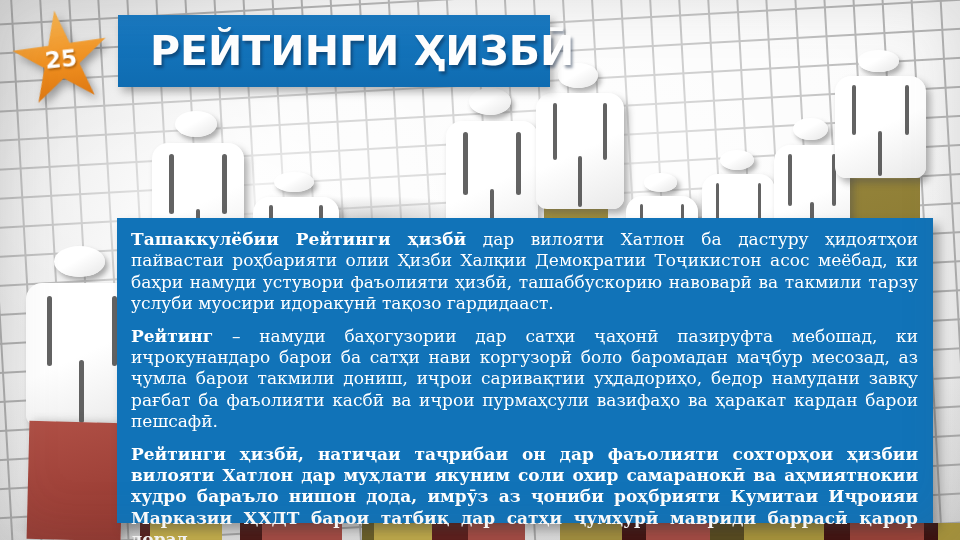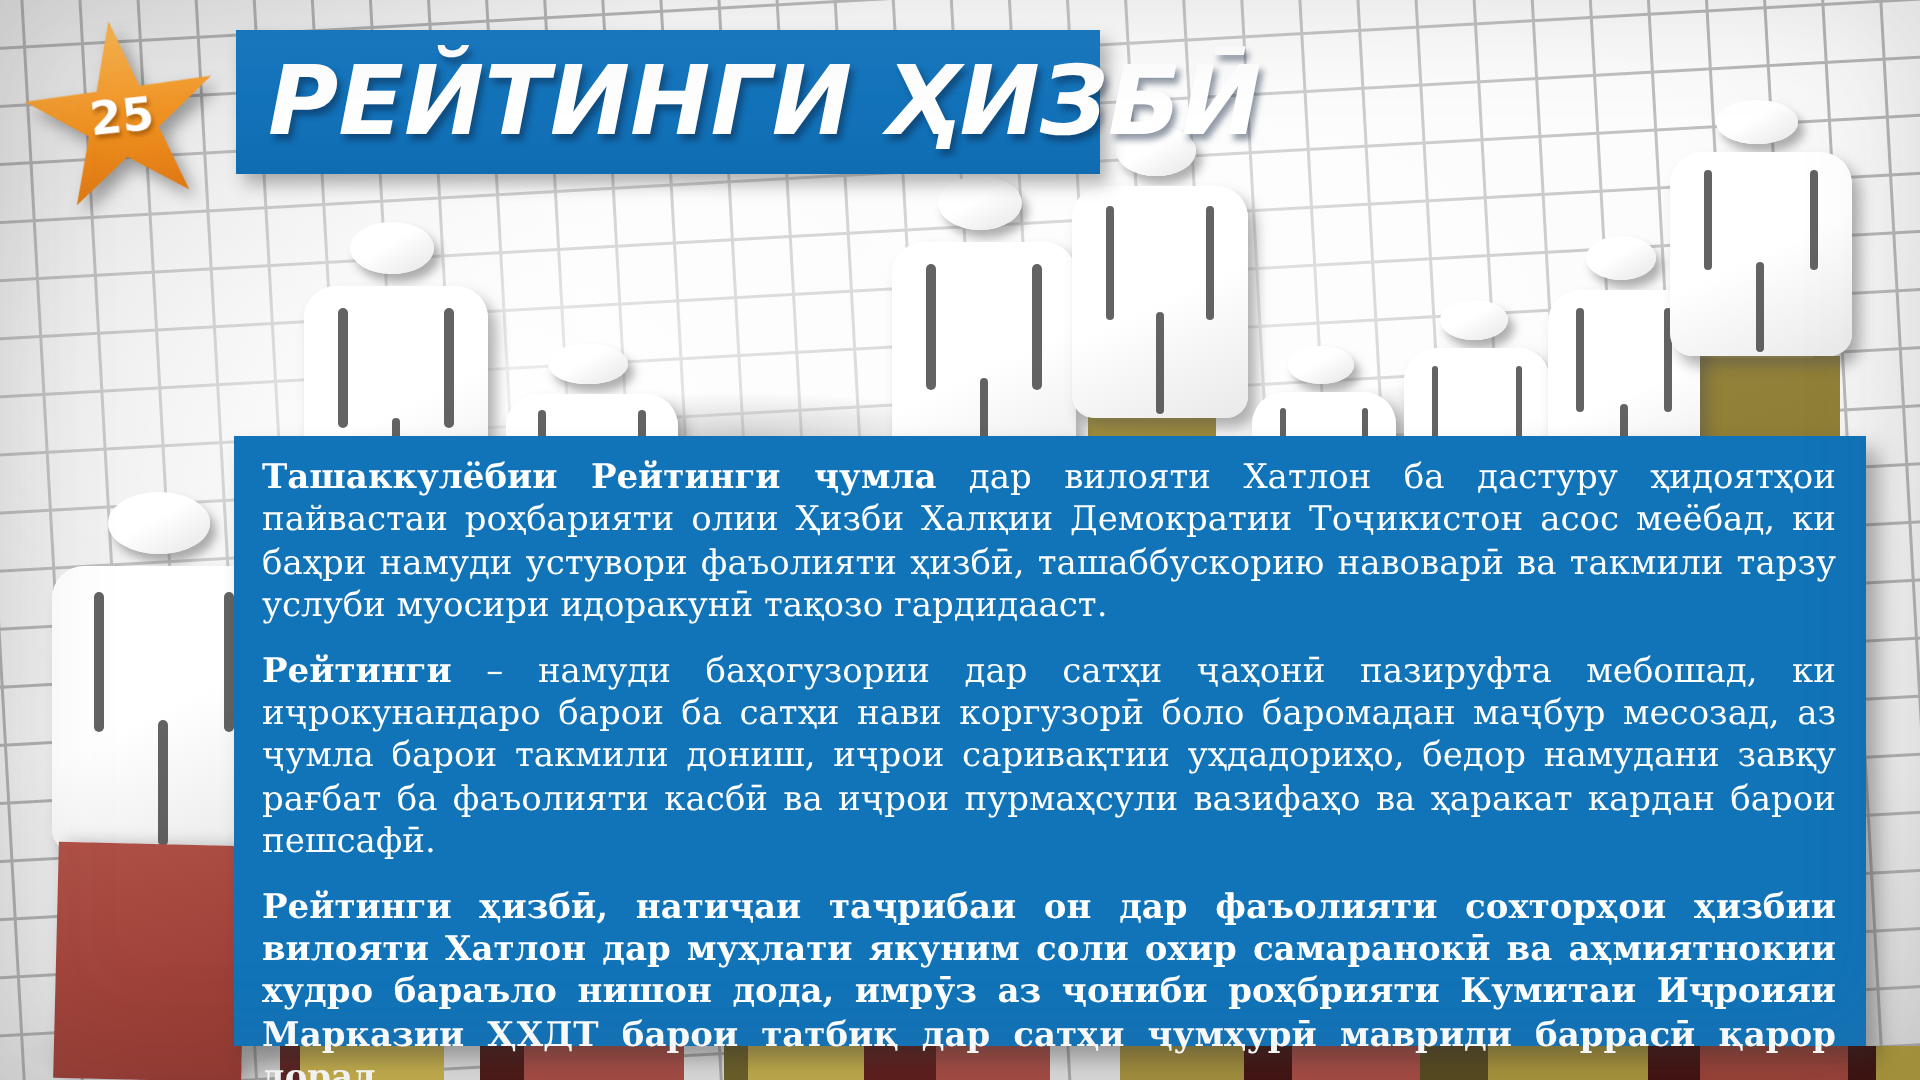--- a/index.html
+++ b/index.html
@@ -63,22 +63,22 @@
   .col-gold-t .top{position:absolute;left:0;top:-15px;width:100%;height:16px;background:#a69445;
     clip-path:polygon(16% 0,100% 0,84% 100%,0 100%);}
   
   .strip{position:absolute;left:0;top:0;width:960px;height:540px;z-index:4;pointer-events:none;}
   .bar{position:absolute;top:523px;height:17px;}
   
   .title-bar{position:absolute;left:118px;top:15px;width:432px;height:72px;z-index:6;
     background:linear-gradient(180deg,#1779c2,#0f6cb1);
     box-shadow:4px 5px 8px rgba(40,40,40,.35);
     display:flex;align-items:center;padding-left:16px;box-sizing:border-box;}
-  .title-bar h1{margin:0;font-size:48px;font-weight:bold;color:#ffffff;letter-spacing:0px;
-    font-family:"DejaVu Sans",sans-serif;text-shadow:2px 3px 3px rgba(10,30,60,.45);white-space:nowrap;font-style:italic;}
+  .title-bar h1{margin:16px;font-size:41px;font-weight:bold;color:#ffffff;letter-spacing:0px;
+    font-family:"DejaVu Sans",sans-serif;text-shadow:2px 3px 3px rgba(10,30,60,.45);white-space:nowrap;}
   .star-wrap{position:absolute;left:12px;top:10px;width:98px;height:98px;z-index:7;
     filter:drop-shadow(3px 5px 4px rgba(0,0,0,.35));transform:rotate(-8deg);}
   .star{position:absolute;inset:0;
     background:linear-gradient(180deg,#f9b14a 8%,#ef8f1f 55%,#d9720f 100%);
     clip-path:polygon(50% 0%,61% 35%,98% 35%,68% 57%,79% 91%,50% 70%,21% 91%,32% 57%,2% 35%,39% 35%);}
   .star-num{position:absolute;left:0;top:36px;width:100%;text-align:center;
     color:#ffffff;font-size:23px;font-weight:bold;transform:rotate(2deg);
     text-shadow:1px 2px 2px rgba(120,60,0,.55);}
   
   .panel{position:absolute;left:117px;top:218px;width:816px;height:305px;z-index:5;
@@ -199,22 +199,22 @@
     <div class="bar" style="left:646px;width:64px;background:#a84a42;"></div>
     <div class="bar" style="left:710px;width:34px;background:#57491c;"></div>
     <div class="bar" style="left:744px;width:80px;background:#ac9739;"></div>
     <div class="bar" style="left:824px;width:26px;background:#400f0d;"></div>
     <div class="bar" style="left:850px;width:74px;background:#9c4036;"></div>
     <div class="bar" style="left:924px;width:14px;background:#3a0d0b;"></div>
     <div class="bar" style="left:938px;width:22px;background:#ac9739;"></div>
   </div>
 
   <div class="panel">
-    <p><strong>Ташаккулёбии Рейтинги ҷумла</strong><span> дар вилояти Хатлон ба дастуру ҳидоятҳои пайвастаи роҳбарияти олии Ҳизби Халқии Демократии Тоҷикистон асос меёбад, ки баҳри намуди устувори фаъолияти ҳизбӣ, ташаббускорию навоварӣ ва такмили тарзу услуби муосири идоракунӣ тақозо гардидааст.</span></p>
-    <p><strong>Рейтинги</strong><span> – намуди баҳогузории дар сатҳи ҷаҳонӣ пазируфта мебошад, ки иҷрокунандаро барои ба сатҳи нави коргузорӣ боло баромадан маҷбур месозад, аз ҷумла барои такмили дониш, иҷрои саривақтии уҳдадориҳо, бедор намудани завқу рағбат ба фаъолияти касбӣ ва иҷрои пурмаҳсули вазифаҳо ва ҳаракат кардан барои пешсафӣ.</span></p>
+    <p><strong>Ташаккулёбии Рейтинги ҳизбӣ</strong><span> дар вилояти Хатлон ба дастуру ҳидоятҳои пайвастаи роҳбарияти олии Ҳизби Халқии Демократии Тоҷикистон асос меёбад, ки баҳри намуди устувори фаъолияти ҳизбӣ, ташаббускорию навоварӣ ва такмили тарзу услуби муосири идоракунӣ тақозо гардидааст.</span></p>
+    <p><strong>Рейтинг</strong><span> – намуди баҳогузории дар сатҳи ҷаҳонӣ пазируфта мебошад, ки иҷрокунандаро барои ба сатҳи нави коргузорӣ боло баромадан маҷбур месозад, аз ҷумла барои такмили дониш, иҷрои саривақтии уҳдадориҳо, бедор намудани завқу рағбат ба фаъолияти касбӣ ва иҷрои пурмаҳсули вазифаҳо ва ҳаракат кардан барои пешсафӣ.</span></p>
     <p><strong>Рейтинги ҳизбӣ, натиҷаи таҷрибаи он дар фаъолияти сохторҳои ҳизбии вилояти Хатлон дар муҳлати якуним соли охир самаранокӣ ва аҳмиятнокии худро бараъло нишон дода, имрӯз аз ҷониби роҳбрияти Кумитаи Иҷроияи Марказии ҲХДТ барои татбиқ дар сатҳи ҷумҳурӣ мавриди баррасӣ қарор дорад.</strong></p>
   </div>
 
   <div class="title-bar">
     <h1>РЕЙТИНГИ ҲИЗБӢ</h1>
   </div>
   <div class="star-wrap">
     <div class="star"></div>
     <div class="star-num">25</div>
   </div>

